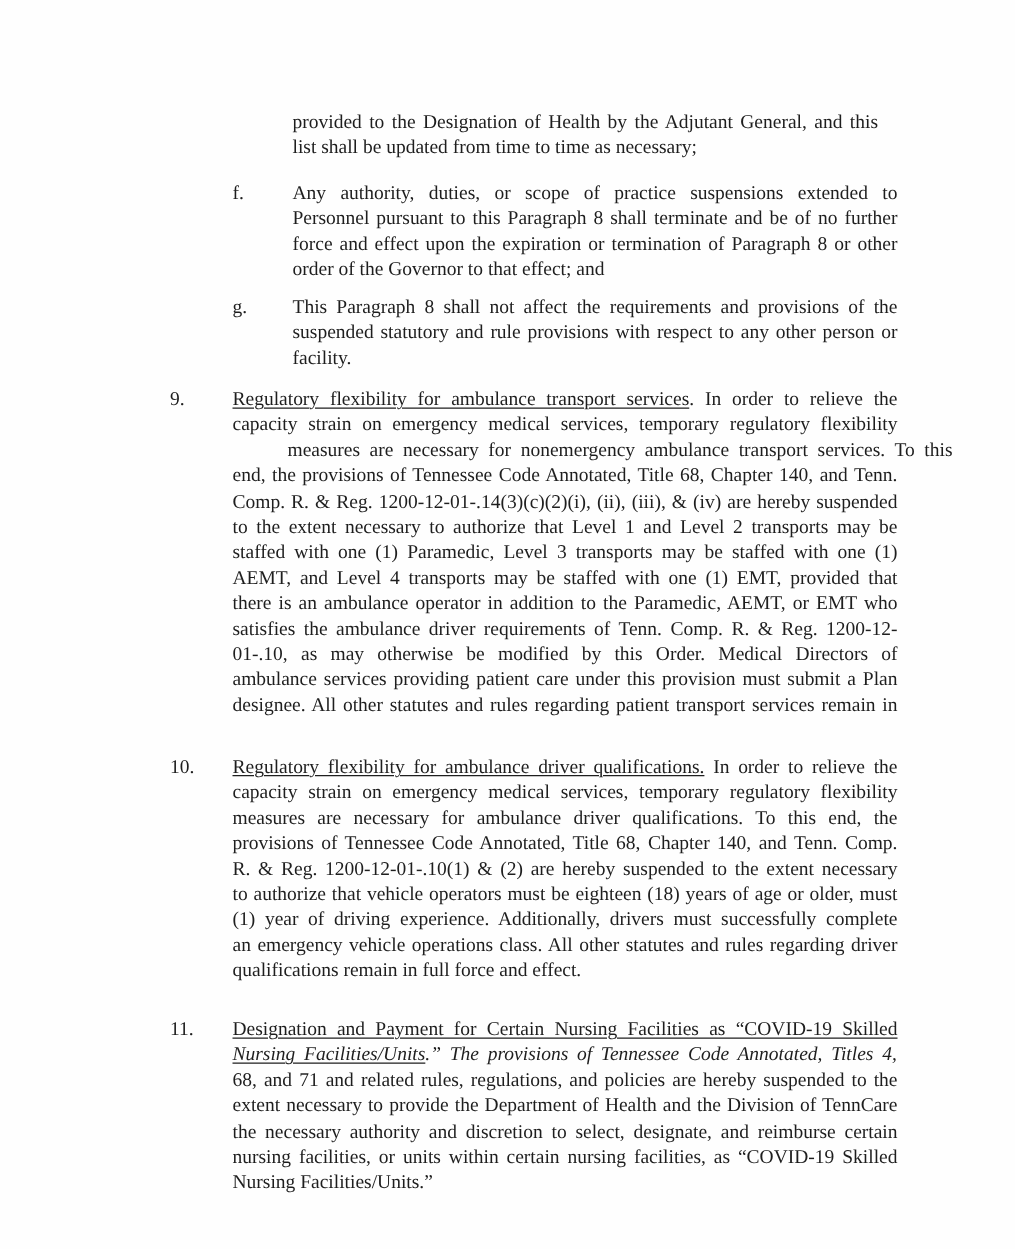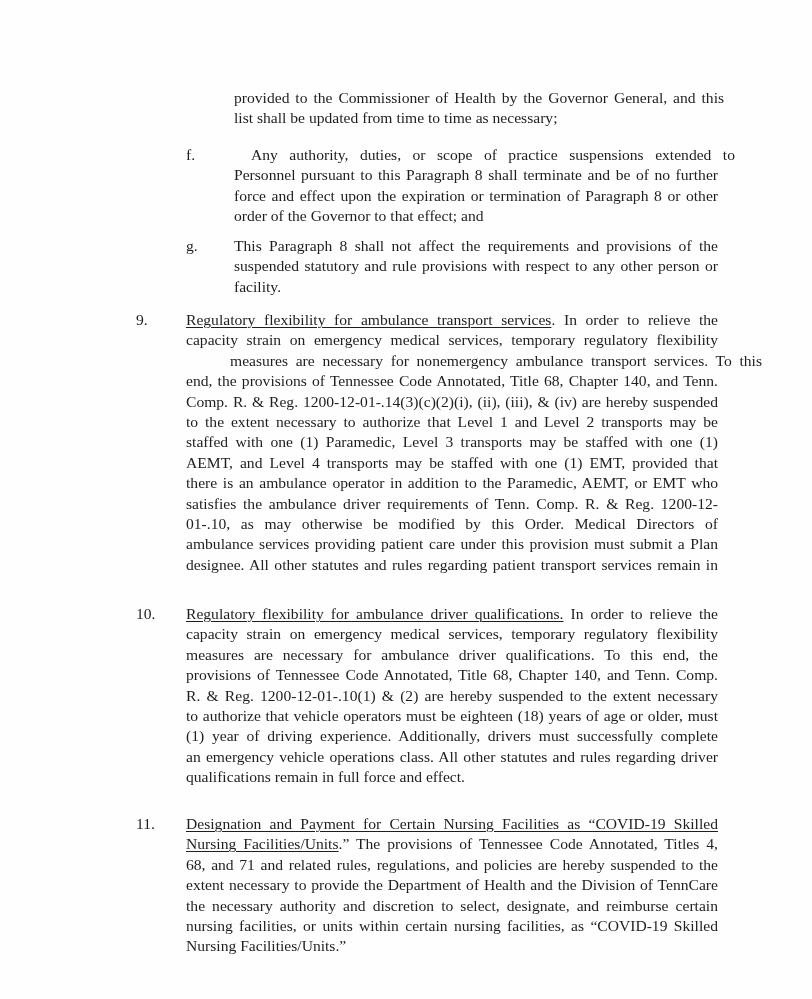--- a/index.html
+++ b/index.html
@@ -50,28 +50,28 @@
       text-underline-offset: 2px;
       text-decoration-thickness: 1px;
     }
   </style>
 </head>
 <body>
 
 <div class="page">
 
   <div class="body" style="left:234px; top:88px; width:484px;">
-    <span class="line" style="display: block; word-spacing: 2.02983px; text-align: left; text-align-last: left;">provided to the Commissioner of Health by the Governor General, and this</span>
+    <span class="line" style="display: block; word-spacing: 2.02983px; text-align: left; text-align-last: left;">provided to the Designation of Health by the Adjutant General, and this</span>
     <span class="line last">list shall be updated from time to time as necessary;</span>
   </div>
 
   <div class="item">
     <span class="label" style="left:186px; top:145px;">f.</span>
     <div class="body" style="left:234px; top:145px; width:484px;">
-      <span class="line" style="display: block; word-spacing: 7.55208px; text-align: left; text-align-last: left; margin-left: 17px;">Any authority, duties, or scope of practice suspensions extended to</span>
+      <span class="line" style="display: block; word-spacing: 7.55208px; text-align: left; text-align-last: left;">Any authority, duties, or scope of practice suspensions extended to</span>
       <span class="line" style="display: block; word-spacing: 1.64714px; text-align: left; text-align-last: left;">Personnel pursuant to this Paragraph 8 shall terminate and be of no further</span>
       <span class="line" style="display: block; word-spacing: 1.67578px; text-align: left; text-align-last: left;">force and effect upon the expiration or termination of Paragraph 8 or other</span>
       <span class="line last">order of the Governor to that effect; and</span>
     </div>
   </div>
 
   <div class="item">
     <span class="label" style="left:186px; top:236px;">g.</span>
     <div class="body" style="left:234px; top:236px; width:484px;">
       <span class="line" style="display: block; word-spacing: 3.4375px; text-align: left; text-align-last: left;">This Paragraph 8 shall not affect the requirements and provisions of the</span>
@@ -117,21 +117,21 @@
       <span class="line last">qualifications remain in full force and effect.</span>
     </div>
   </div>
 
   <div class="item">
     <span class="label" style="left:136px; top:814px;">11.</span>
     <div class="body" style="left:186px; top:814px; width:532px;">
       <span class="line" style="display: block; word-spacing: 4.30035px; text-align: left; text-align-last: left;">
         <span class="u">Designation and Payment for Certain Nursing Facilities as “COVID-19 Skilled</span>
       </span>
-      <span class="line" style="display: block; word-spacing: 3.08507px; text-align: center; text-align-last: left;">
+      <span class="line" style="display: block; word-spacing: 3.08507px; text-align: center; text-align-last: left; font-style: italic;">
         <span class="u">Nursing Facilities/Units</span><span>.” The provisions of Tennessee Code Annotated, Titles 4,</span>
       </span>
       <span class="line" style="display: block; word-spacing: 1.7512px; text-align: left; text-align-last: left;">68, and 71 and related rules, regulations, and policies are hereby suspended to the</span>
       <span class="line" style="display: block; word-spacing: 0.928385px; text-align: left; text-align-last: left;">extent necessary to provide the Department of Health and the Division of TennCare</span>
       <span class="line" style="display: block; word-spacing: 3.14531px; text-align: left; text-align-last: left;">the necessary authority and discretion to select, designate, and reimburse certain</span>
       <span class="line" style="display: block; word-spacing: 2.44219px; text-align: left; text-align-last: left;">nursing facilities, or units within certain nursing facilities, as “COVID-19 Skilled</span>
       <span class="line last">Nursing Facilities/Units.”</span>
     </div>
   </div>
 

